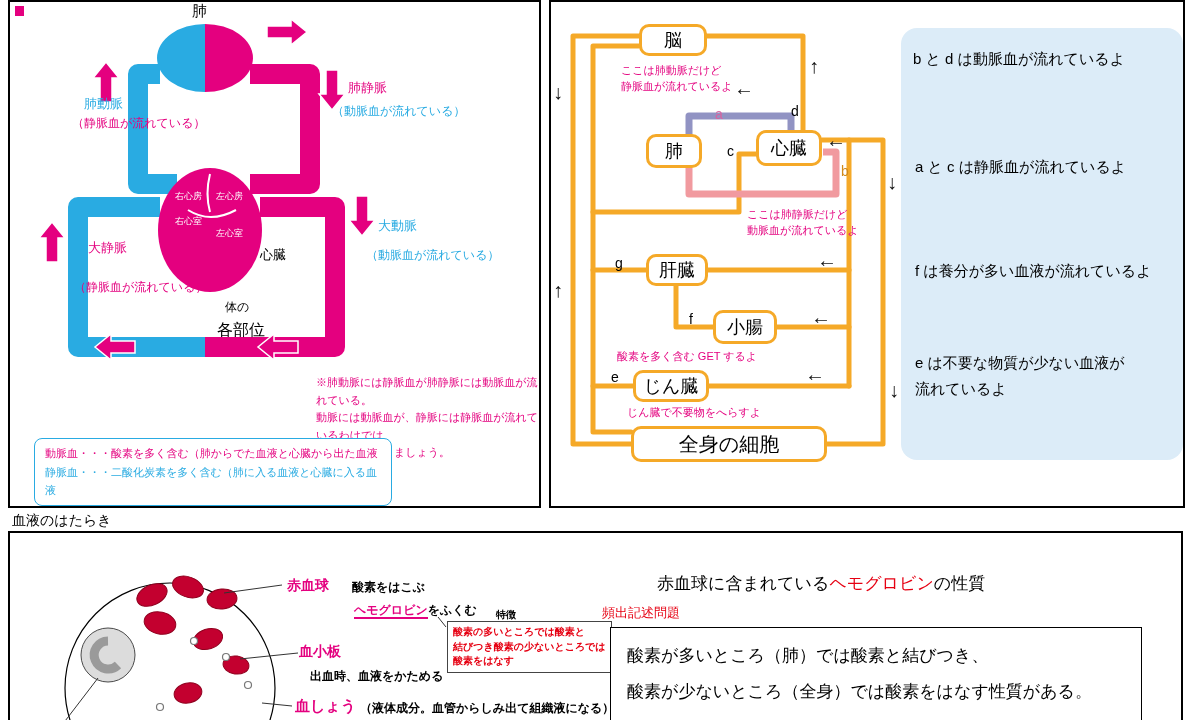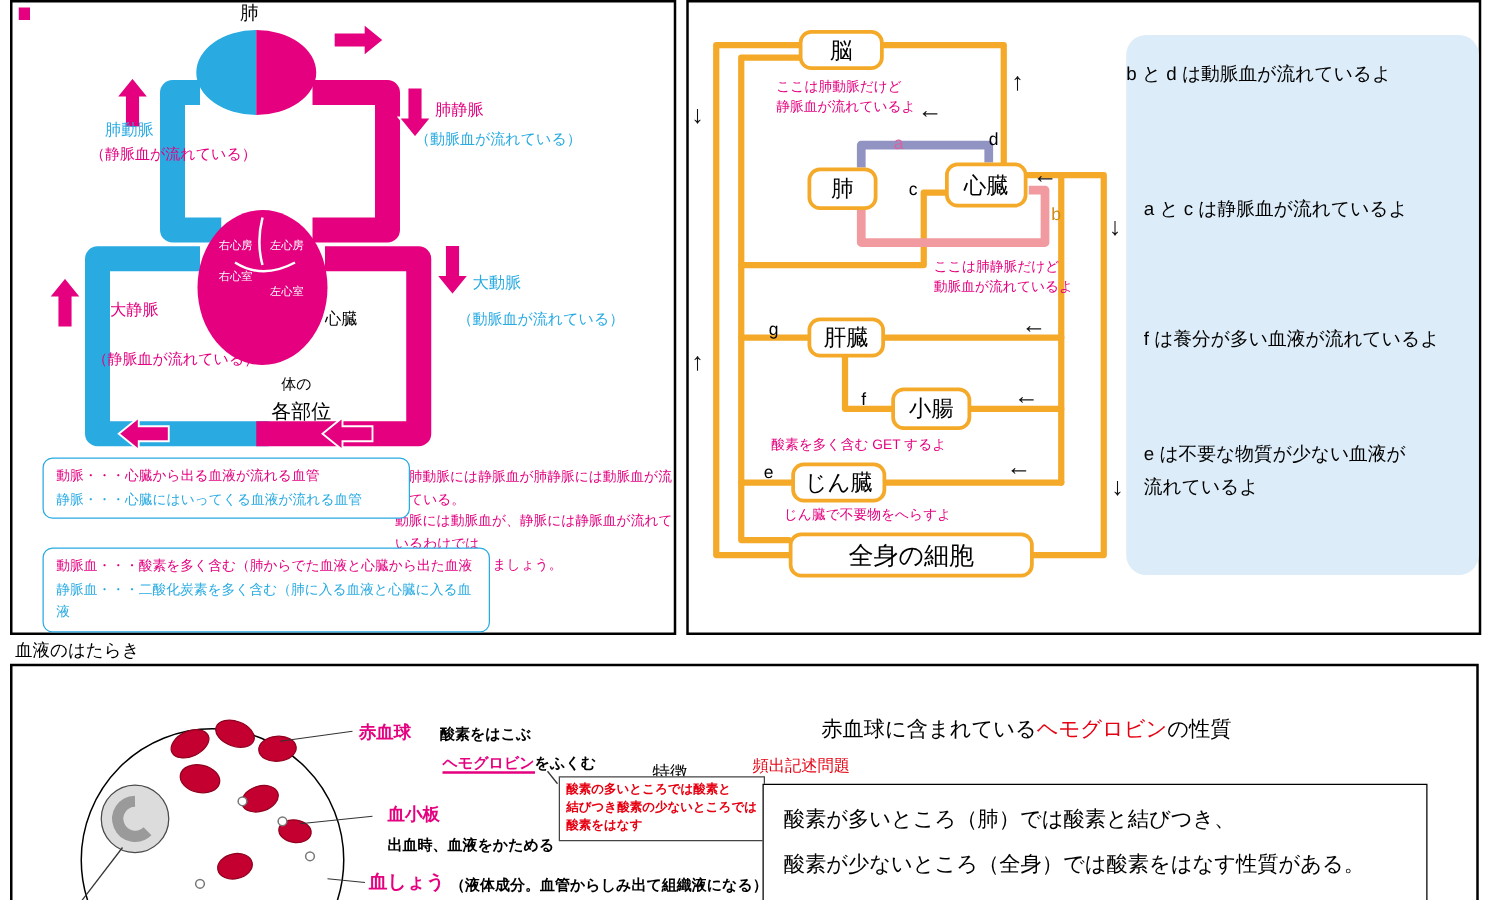--- a/index.html
+++ b/index.html
@@ -66,24 +66,20 @@
 
   <div class="t cyn" style="left:368px;top:216px;font-size:13px">大動脈</div>
   <div class="t cyn" style="left:356px;top:246px;font-size:12px">（動脈血が流れている）</div>
 
   <div class="t mag" style="left:78px;top:238px;font-size:13px">大静脈</div>
   <div class="t mag" style="left:64px;top:278px;font-size:12px">（静脈血が流れている）</div>
 
   <div class="t" style="left:215px;top:298px;font-size:12px">体の</div>
   <div class="t" style="left:207px;top:318px;font-size:16px">各部位</div>
 
-  <div class="bluebox" style="left:24px;top:364px;width:272px">
-    <div class="mag">動脈・・・心臓から出る血液が流れる血管</div>
-    <div class="cyn">静脈・・・心臓にはいってくる血液が流れる血管</div>
-  </div>
 
   <div class="t mag" style="left:306px;top:372px;font-size:11px;line-height:1.6;white-space:normal;width:228px">
     <div>※肺動脈には静脈血が肺静脈には動脈血が流れている。</div>
     <div>動脈には動脈血が、静脈には静脈血が流れているわけでは</div>
     <div>無いので注意しましょう。</div>
   </div>
 
   <div class="bluebox" style="left:24px;top:436px;width:336px">
     <div class="mag">動脈血・・・酸素を多く含む（肺からでた血液と心臓から出た血液</div>
     <div class="cyn">静脈血・・・二酸化炭素を多く含む（肺に入る血液と心臓に入る血液</div>
@@ -152,21 +148,21 @@
   <div class="arrowg" style="left:183px;top:76px">←</div>
   <div class="arrowg" style="left:258px;top:54px">↑</div>
   <div class="arrowg" style="left:275px;top:128px">←</div>
   <div class="arrowg" style="left:266px;top:248px">←</div>
   <div class="arrowg" style="left:260px;top:305px">←</div>
   <div class="arrowg" style="left:254px;top:362px">←</div>
   <div class="arrowg" style="left:336px;top:170px">↓</div>
   <div class="arrowg" style="left:338px;top:378px">↓</div>
 
   <div class="infopanel">
-    <div class="infoline" style="left:0;top:22px">b と d は動脈血が流れているよ</div>
+    <div class="infoline" style="left:12px;top:22px">b と d は動脈血が流れているよ</div>
     <div class="infoline" style="left:14px;top:130px">a と c は静脈血が流れているよ</div>
     <div class="infoline" style="left:14px;top:234px">f は養分が多い血液が流れているよ</div>
     <div class="infoline" style="left:14px;top:326px">e は不要な物質が少ない血液が</div>
     <div class="infoline" style="left:14px;top:352px">流れているよ</div>
   </div>
 </div>
 
 <div class="t" style="left:12px;top:512px;font-size:14px">血液のはたらき</div>
 
 <div class="panel" style="left:8px;top:531px;width:1175px;height:200px">
@@ -197,28 +193,28 @@
       <line x1="88" y1="145" x2="52" y2="192"></line>
     </g>
   </svg>
 
   <div class="t mag z6" style="left:277px;top:44px;font-size:14px;font-weight:bold">赤血球</div>
   <div class="t z6" style="left:342px;top:47px;font-size:12px;font-weight:bold">酸素をはこぶ</div>
 
   <div class="t z6" style="left:344px;top:70px;font-size:12px;font-weight:bold">
     <span class="mag" style="border-bottom:2px solid #e4007f">ヘモグロビン</span><span>をふくむ</span>
   </div>
-  <div class="t z6" style="left:512px;top:76px;font-size:14px;font-weight:normal">特徴</div>
+  <div class="t z6" style="left:486px;top:76px;font-size:10px;font-weight:bold">特徴</div>
   <div class="t z6" style="left:437px;top:88px;border:1px solid #444;padding:3px 5px;font-size:10px;line-height:1.45;color:#e60012;font-weight:bold;white-space:nowrap;background:#fff">
     <div>酸素の多いところでは酸素と</div>
     <div>結びつき酸素の少ないところでは</div>
     <div>酸素をはなす</div>
   </div>
 
-  <div class="t mag z6" style="left:300px;top:110px;font-size:14px;font-weight:bold">血小板</div>
+  <div class="t mag z6" style="left:289px;top:110px;font-size:14px;font-weight:bold">血小板</div>
   <div class="t z6" style="left:300px;top:136px;font-size:12px;font-weight:bold">出血時、血液をかためる</div>
 
   <div class="t mag z6" style="left:285px;top:164px;font-size:15px;font-weight:bold">血しょう</div>
   <div class="t z6" style="left:350px;top:168px;font-size:12px;font-weight:bold">（液体成分。血管からしみ出て組織液になる）</div>
 
   <div class="t z6" style="left:647px;top:40px;font-size:17px">
     <span>赤血球に含まれている</span><span class="red">ヘモグロビン</span><span>の性質</span>
   </div>
   <div class="t red z6" style="left:592px;top:72px;font-size:13px">頻出記述問題</div>
 

